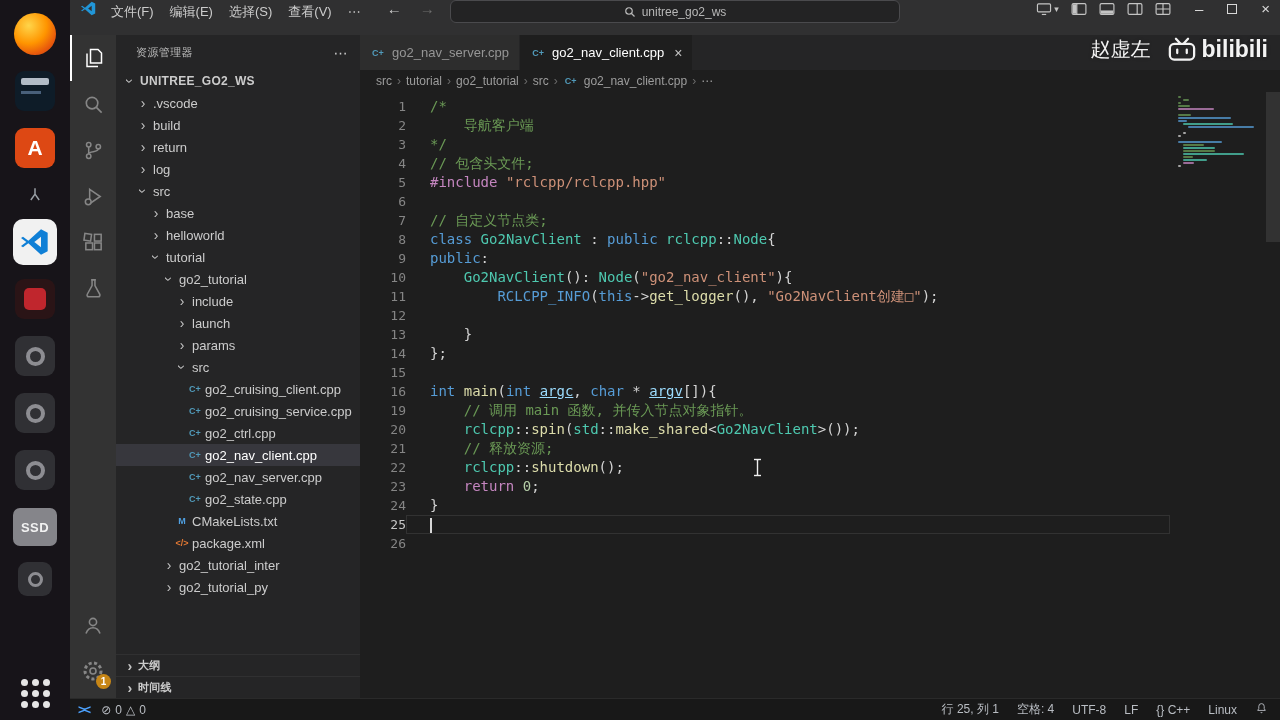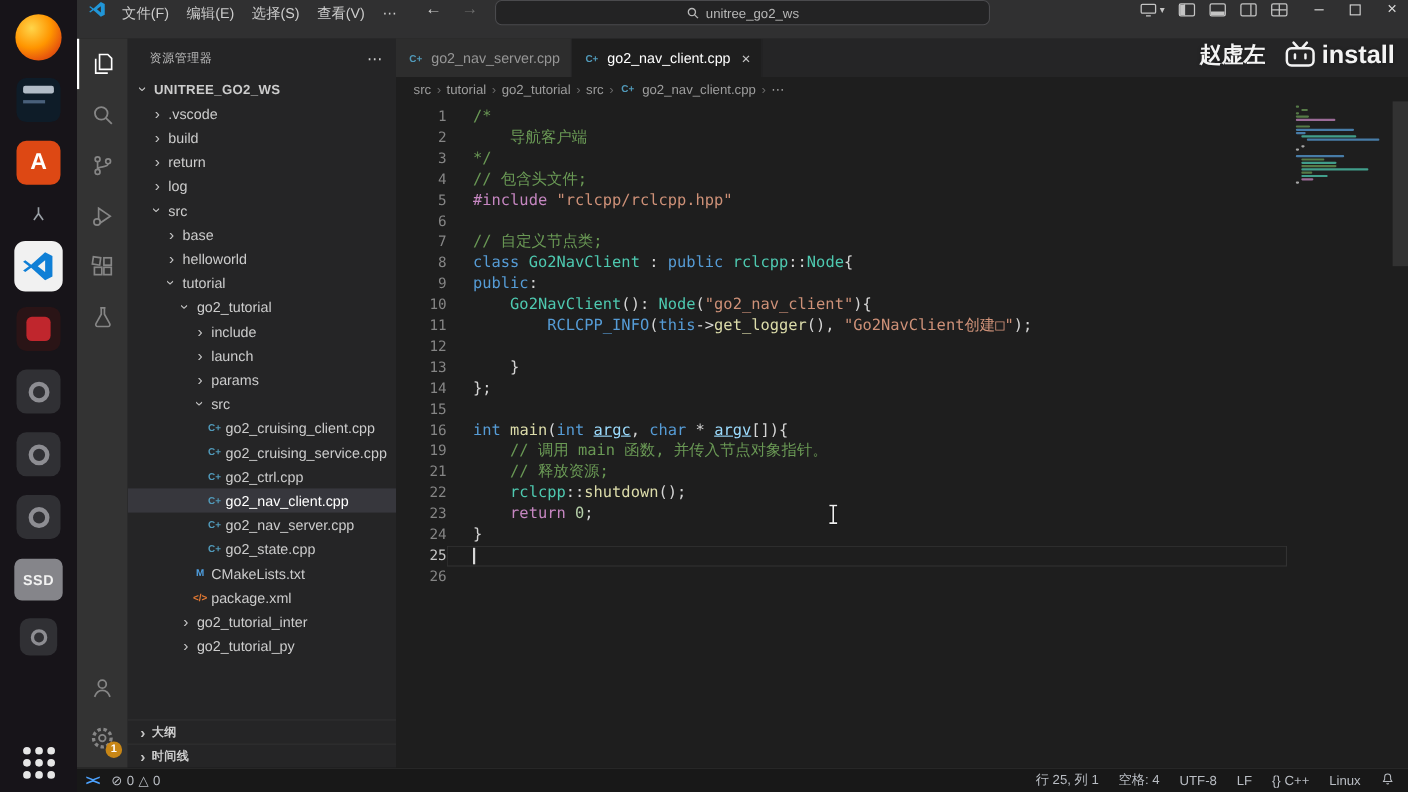--- a/index.html
+++ b/index.html
@@ -118,21 +118,21 @@
                border-top:1px solid #2a2a2a; display:flex; align-items:center; font-size:12px;
                color:#b9bdc3; z-index:5; }
   .sb-left { display:flex; align-items:center; gap:12px; padding-left:8px; }
   .remote { color:#4da3ff; font-weight:bold; letter-spacing:-2px; font-size:13px; }
   .problems { display:flex; align-items:center; gap:4px; }
   .sb-right { margin-left:auto; display:flex; align-items:center; gap:18px; padding-right:12px; }
 
   
   .watermark { position:absolute; top:36px; right:12px; display:flex; align-items:center; gap:16px;
                color:#ffffff; z-index:30; opacity:.95; text-shadow:0 0 4px rgba(0,0,0,.35); }
-  .wm-author { font-size:20px; font-weight:700; }
+  .wm-author { font-size:20px; font-weight:400; }
   .wm-brand { display:flex; align-items:center; gap:5px; font-size:23px; font-weight:bold; }
   .ibeam { position:absolute; left:752px; top:458px; z-index:40; }
 </style>
 </head>
 <body>
 
 <div class="screen">
 
   <div class="dock">
     <div class="dock-tile">
@@ -525,20 +525,24 @@
           </div>
           <div class="cline">
             <span class="lnum">16</span>
             <span class="ctext"><span class="tk-kw">int</span><span class="tk-pl"> </span><span class="tk-fn">main</span><span class="tk-pl">(</span><span class="tk-kw">int</span><span class="tk-pl"> </span><span class="tk-va">argc</span><span class="tk-pl">, </span><span class="tk-kw">char</span><span class="tk-pl"> * </span><span class="tk-va">argv</span><span class="tk-pl">[]){</span></span>
           </div>
           <div class="cline">
             <span class="lnum">19</span>
             <span class="ctext"><span class="tk-pl">    </span><span class="tk-cm">// 调用 main 函数, 并传入节点对象指针。</span></span>
           </div>
           <div class="cline">
+            <span class="lnum">20</span>
+            <span class="ctext"><span class="tk-pl">    </span><span class="tk-ty">rclcpp</span><span class="tk-pl">::</span><span class="tk-fn">spin</span><span class="tk-pl">(</span><span class="tk-ty">std</span><span class="tk-pl">::</span><span class="tk-fn">make_shared</span><span class="tk-pl">&lt;</span><span class="tk-ty">Go2NavClient</span><span class="tk-pl">&gt;());</span></span>
+          </div>
+          <div class="cline">
             <span class="lnum">21</span>
             <span class="ctext"><span class="tk-pl">    </span><span class="tk-cm">// 释放资源;</span></span>
           </div>
           <div class="cline">
             <span class="lnum">22</span>
             <span class="ctext"><span class="tk-pl">    </span><span class="tk-ty">rclcpp</span><span class="tk-pl">::</span><span class="tk-fn">shutdown</span><span class="tk-pl">();</span></span>
           </div>
           <div class="cline">
             <span class="lnum">23</span>
             <span class="ctext"><span class="tk-pl">    </span><span class="tk-ct">return</span><span class="tk-pl"> </span><span class="tk-nu">0</span><span class="tk-pl">;</span></span>
@@ -658,21 +662,21 @@
     </div>
   </div>
 
   <div class="watermark">
     <span class="wm-author">赵虚左</span>
     <span class="wm-brand">
       <svg width="30" height="26" viewBox="0 0 34 30" fill="none" stroke="#ffffff" stroke-width="2.6" stroke-linecap="round">
         <rect x="3" y="8" width="28" height="18" rx="5"></rect>
         <path d="M10 2l4.5 5M24 2l-4.5 5M11.5 14.5v4M22.5 14.5v4"></path>
       </svg>
-      <span>install</span>
+      <span>bilibili</span>
     </span>
   </div>
 
   <div class="ibeam">
     <svg width="11" height="19" viewBox="0 0 11 19">
       <g stroke="#000" stroke-width="3.2" opacity=".55">
           <path d="M2 1.5h7M5.5 1.5v16M2 17.5h7"></path>
         </g>
       <g stroke="#efefef" stroke-width="1.5">
           <path d="M2 1.5h7M5.5 1.5v16M2 17.5h7"></path>

